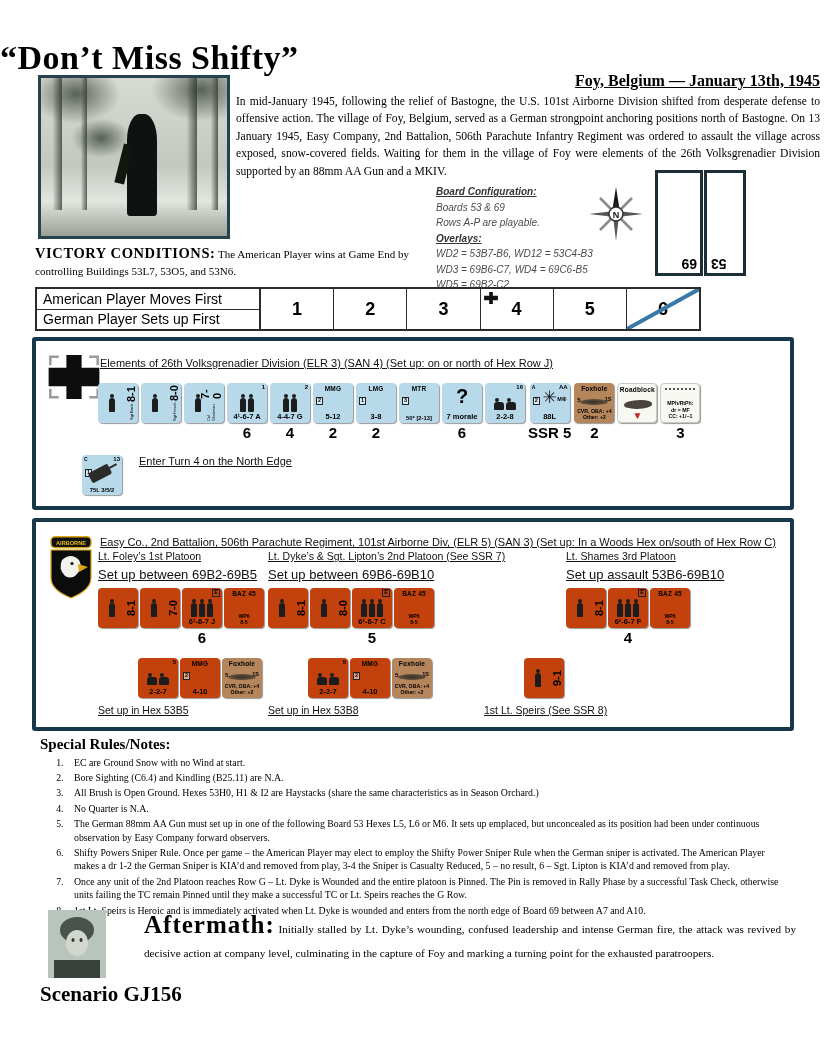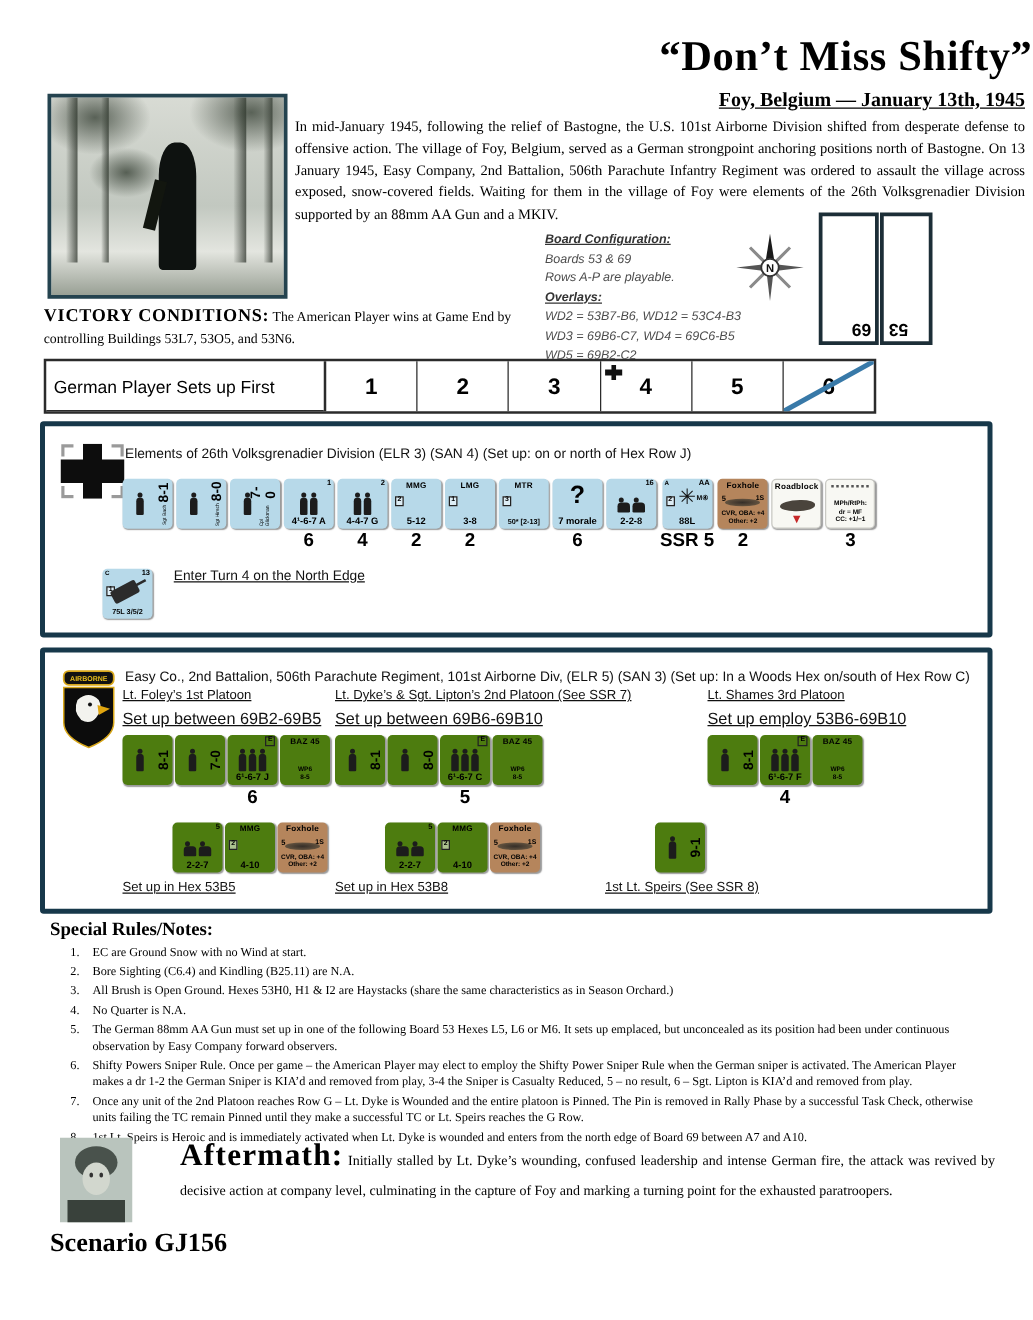--- a/index.html
+++ b/index.html
@@ -1,21 +1,21 @@
 <!DOCTYPE html>
 <html><head>
 <meta charset="utf-8">
 <style>
   html,body{margin:0;padding:0;background:#fff;}
   .page{position:relative;width:826px;height:1056px;overflow:hidden;background:#fff;
         font-family:"Liberation Serif",serif;color:#000;}
   .abs{position:absolute;}
 
   
-  .title{top:4px;left:0;right:0;text-align:right;font-size:34px;font-weight:bold;letter-spacing:.5px;}
+  .title{top:16px;left:0;right:0;text-align:left;font-size:34px;font-weight:bold;letter-spacing:.5px;}
 
   
   .photo{left:38px;top:75px;width:186px;height:158px;border:3px solid #24434f;overflow:hidden;
          background:linear-gradient(180deg,#d8dbd4 0%,#c2c8c0 55%,#e3e5df 78%,#99a095 100%);}
   .trunk{position:absolute;top:0;bottom:26px;background:linear-gradient(90deg,#59615710,#2e342c);opacity:.75;}
   .blotch{position:absolute;border-radius:50%;background:radial-gradient(rgba(48,58,46,.75),transparent 70%);}
   .soldier{position:absolute;left:86px;top:36px;width:30px;height:102px;background:#0e1210;
            border-radius:42% 42% 10% 10% / 26% 26% 4% 4%;}
   .soldier::after{content:"";position:absolute;left:-8px;top:30px;width:10px;height:40px;background:#12160f;transform:rotate(14deg);}
 
@@ -50,21 +50,21 @@
   .tt-cell{flex:1;position:relative;display:flex;align-items:center;justify-content:center;
            font-size:18px;font-weight:bold;border-left:1.5px solid #2b2b2b;box-sizing:border-box;}
   .tt-cell:nth-child(2){border-left:none;}
   .tt-cross{position:absolute;left:3px;top:3px;width:14px;height:12px;}
   .tt-slash{position:absolute;inset:0;width:100%;height:100%;}
 
   
   .ob{border:4px solid #17384a;border-radius:3px;background:#fff;box-sizing:border-box;}
   .gbox{left:32px;top:337px;width:762px;height:173px;}
   .abox{left:32px;top:518px;width:762px;height:213px;}
-  .obhead{position:absolute;font-family:"Liberation Sans",sans-serif;font-size:11px;color:#111;white-space:nowrap;}
+  .obhead{position:absolute;font-family:"Liberation Sans",sans-serif;font-size:11px;text-decoration:underline;color:#111;white-space:nowrap;}
   .u{font-family:"Liberation Sans",sans-serif;text-decoration:underline;color:#111;}
 
   .gcross{position:absolute;left:12px;top:14px;width:52px;height:44px;}
   .gstrip{position:absolute;left:62px;top:42px;display:flex;gap:3px;align-items:flex-start;}
   .grein{position:absolute;left:46px;top:114px;display:flex;gap:17px;}
   .grein .rlabel{font-size:11px;}
 
   .patch{position:absolute;left:12px;top:14px;width:46px;height:64px;}
   .plat{position:absolute;width:230px;}
   .p1{left:62px;top:28px;} .p2{left:232px;top:28px;} .p3{left:530px;top:28px;}
@@ -74,21 +74,21 @@
   .sgroup{position:absolute;top:136px;}
   .g1{left:62px;} .g2{left:232px;} .g3{left:448px;}
   .sgrow{display:flex;gap:2px;align-items:flex-start;padding-left:40px;}
   .slabel{font-size:10.5px;margin-top:6px;white-space:nowrap;}
 
   
   .counter-cell{display:flex;flex-direction:column;align-items:center;flex-shrink:0;}
   .counter{width:40px;height:40px;border-radius:4px;position:relative;flex-shrink:0;
            font-family:"Liberation Sans",sans-serif;box-shadow:1px 1px 1px rgba(0,0,0,.4);box-sizing:border-box;}
   .counter.blue{background:#b7d9e9;}
-  .counter.yellow{background:#4d7c0f;}
+  .counter.yellow{background:#c2410c;}
   .counter.brown{background:#b5855c;}
   .counter.white{background:#f8f8f3;border:1px solid #c9c9c4;}
   .c-tl{position:absolute;left:2px;top:1px;font-size:5px;font-weight:bold;}
   .c-tr{position:absolute;right:2px;top:1px;font-size:6px;font-weight:bold;line-height:1;}
   .c-tr.boxed{border:1px solid #222;padding:0 1px;font-size:5.5px;}
   .c-ml{position:absolute;left:3px;top:14px;font-size:6px;font-weight:bold;line-height:1;}
   .c-ml.boxed{border:1px solid #222;padding:0 1px;font-size:5.5px;background:#ffffff88;}
   .c-mr{position:absolute;right:3px;top:14px;font-size:5.5px;font-weight:bold;line-height:1;}
   .c-top{position:absolute;top:2px;left:0;right:0;text-align:center;font-size:6.5px;font-weight:bold;letter-spacing:.2px;}
   .c-midbig{position:absolute;top:2px;left:0;right:0;text-align:center;font-size:20px;font-weight:bold;}
@@ -175,20 +175,21 @@
     <span class="bnum">69</span>
   </div>
   <div class="abs boardrect b2">
     <span class="bnum">53</span>
   </div>
 
   <p class="abs victory" style="margin:0;"><b>VICTORY CONDITIONS:</b><span> The American Player wins at Game End by controlling Buildings 53L7, 53O5, and 53N6.</span></p>
 
   <div class="abs tt">
     <div class="tt-label">
+      <div>American Player Moves First</div>
       <div>German  Player Sets up First</div>
     </div>
     <div class="tt-cell">
         <span>1</span>
       </div>
     <div class="tt-cell">
         <span>2</span>
       </div>
     <div class="tt-cell">
         <span>3</span>
@@ -471,21 +472,21 @@
               <div class="c-lines">
                 <div class="c-line">WP6</div>
                 <div class="c-line">8-5</div>
               </div>
             </div>
           </div>
         </div>
     </div>
     <div class="plat p3">
       <div class="u pname">Lt. Shames 3rd Platoon</div>
-      <div class="u psetup">Set up employ 53B6-69B10</div>
+      <div class="u psetup">Set up assault 53B6-69B10</div>
       <div class="pstrip">
           <div class="counter-cell">
             <div class="counter yellow">
               <div class="c-figs shifted">
                 <span class="fig"></span>
               </div>
               <div class="c-vert">
                 <span class="c-vval">8-1</span>
               </div>
             </div>

